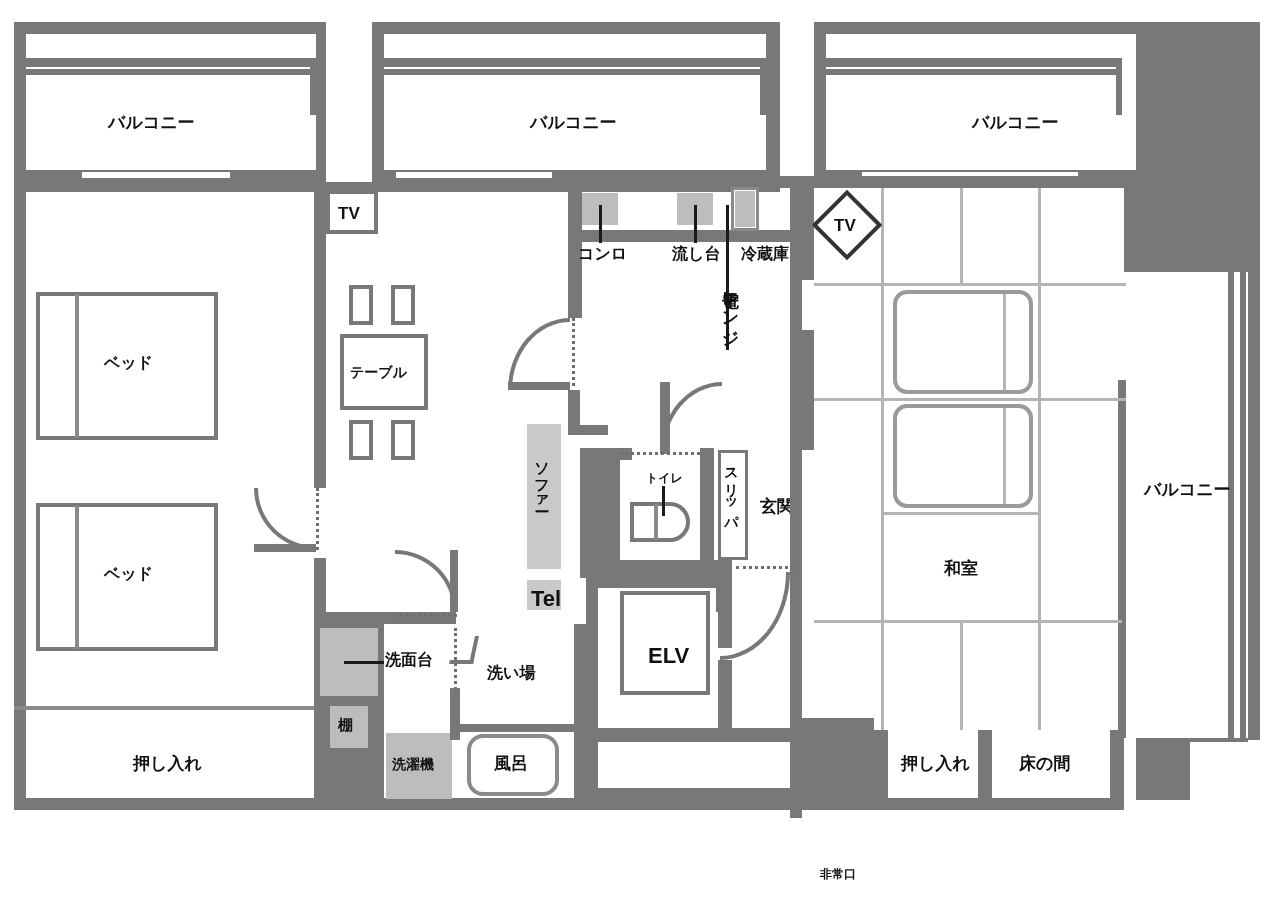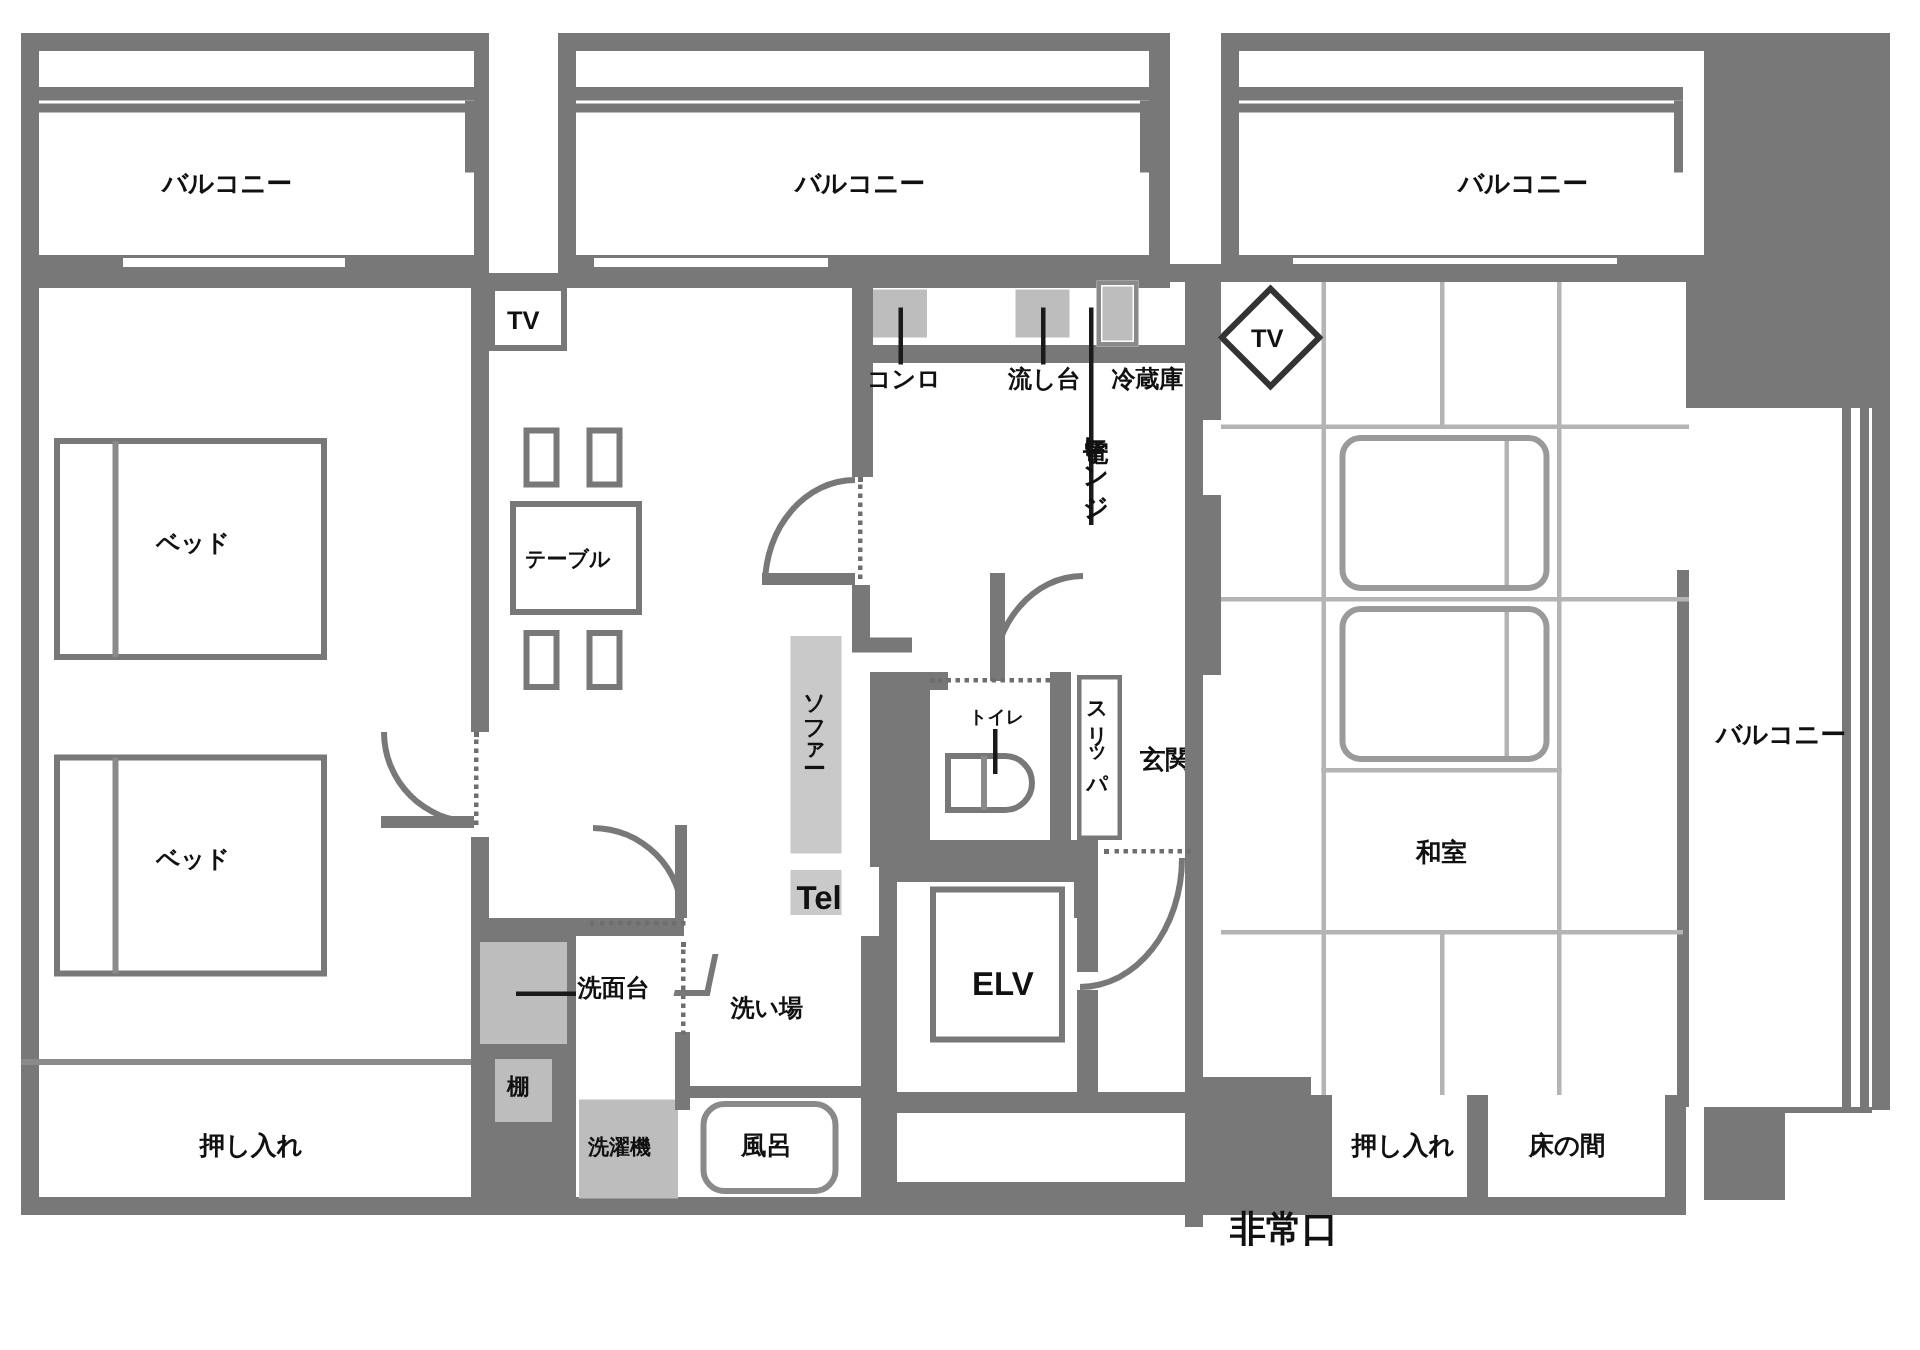--- a/index.html
+++ b/index.html
@@ -242,15 +242,15 @@
   <div class="wall" style="left:802px;top:718px;width:72px;height:30px;"></div>
   <div class="wall" style="left:874px;top:730px;width:14px;height:80px;"></div>
   <div class="wall" style="left:978px;top:730px;width:14px;height:80px;"></div>
   <div class="wall" style="left:1110px;top:730px;width:14px;height:80px;"></div>
   <div class="wall" style="left:874px;top:798px;width:250px;height:12px;"></div>
   <div class="room" style="left:888px;top:730px;width:90px;height:68px;"></div>
   <div class="room" style="left:992px;top:730px;width:118px;height:68px;"></div>
   <div class="lbl" style="left:901px;top:755px;font-size:17px;">押し入れ</div>
   <div class="lbl" style="left:1019px;top:755px;font-size:17px;">床の間</div>
 
-  <div class="lbl" style="left:820px;top:808px;font-size:24px;">非常口</div>
+  <div class="lbl" style="left:820px;top:868px;font-size:12px;">非常口</div>
 
 </div>
 
 </body></html>

